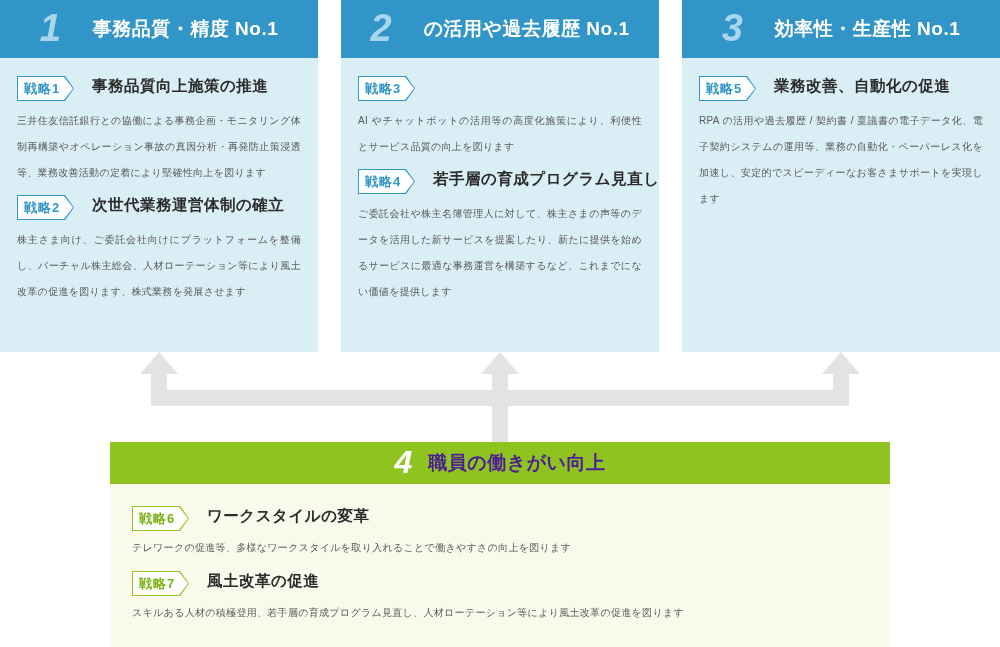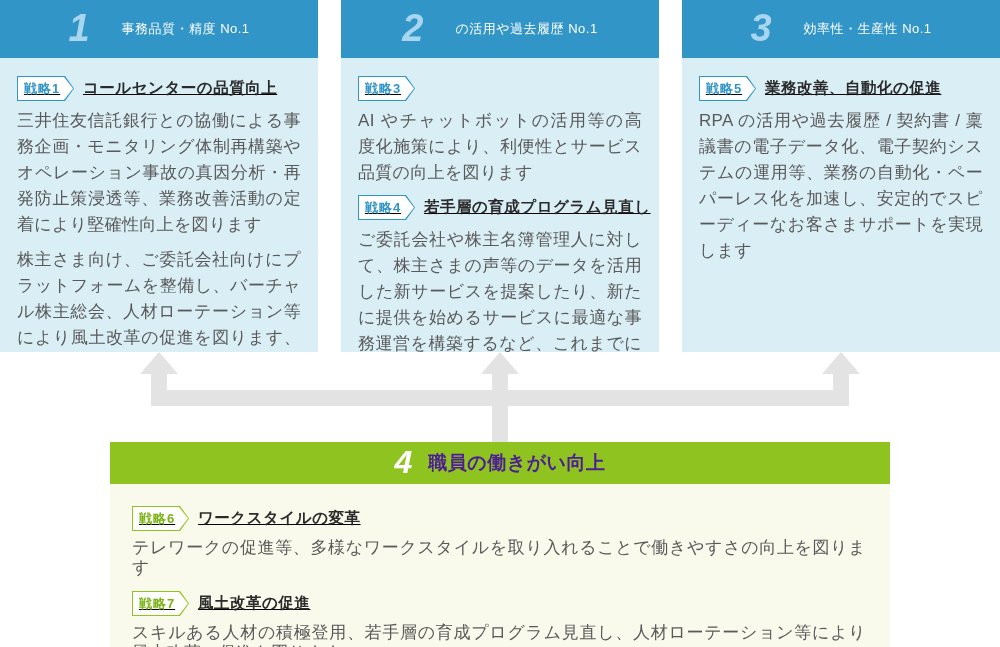--- a/index.html
+++ b/index.html
@@ -39,39 +39,38 @@
   .col-number {
     font-style: italic;
     font-weight: 700;
     font-size: 38px;
     line-height: 1;
     color: #a7d6ee;
     transform: translateY(-1px);
   }
   .col-title {
     color: #ffffff;
-    font-weight: 400;
-    font-size: 13px;
+    font-weight: 700;
+    font-size: 19px;
     letter-spacing: 0.5px;
     margin-left: 16px;
   }
   .col-body {
     flex: 1;
     background: #daeef6;
     padding: 18px 17px 10px 17px;
     overflow: hidden;
   }
 
   
   .strategy-head {
     display: flex;
-    align-items: center;
-    gap: 9px;
+    align-items: flex-start;
+    gap: 18px;
     margin-bottom: 7px;
-    text-decoration: underline;
   }
   .badge {
     position: relative;
     display: inline-flex;
     align-items: center;
     justify-content: center;
     height: 25px;
     min-width: 57px;
     padding: 0 13px 0 6px;
     flex: 0 0 auto;
@@ -98,21 +97,21 @@
   .badge.green > span { color: #7ab317; }
 
   .strategy-heading {
     font-size: 15.5px;
     font-weight: 700;
     color: #2b2b2b;
     letter-spacing: 0.5px;
     white-space: nowrap;
   }
   .strategy-body {
-    font-size: 17px;
+    font-size: 10px;
     line-height: 26px;
     color: #595959;
     letter-spacing: 0.3px;
     text-align: justify;
     margin-bottom: 9px;
   }
 
   
   .arrows {
     position: absolute;
@@ -197,25 +196,31 @@
       <header class="col-header">
         <span class="col-number">1</span>
         <span class="col-title">事務品質・精度 No.1</span>
       </header>
       <div class="col-body">
         <div class="strategy">
           <div class="strategy-head">
             <span class="badge">
                 <span>戦略1</span>
               </span>
-            <span class="strategy-heading">コールセンターの品質向上</span>
+            <span class="strategy-heading">事務品質向上施策の推進</span>
           </div>
           <p class="strategy-body">三井住友信託銀行との協働による事務企画・モニタリング体制再構築やオペレーション事故の真因分析・再発防止策浸透等、業務改善活動の定着により堅確性向上を図ります</p>
         </div>
         <div class="strategy">
+          <div class="strategy-head">
+            <span class="badge">
+                <span>戦略2</span>
+              </span>
+            <span class="strategy-heading">次世代業務運営体制の確立</span>
+          </div>
           <p class="strategy-body">株主さま向け、ご委託会社向けにプラットフォームを整備し、バーチャル株主総会、人材ローテーション等により風土改革の促進を図ります、株式業務を発展させます</p>
         </div>
       </div>
     </section>
 
     <section class="col">
       <header class="col-header">
         <span class="col-number">2</span>
         <span class="col-title">の活用や過去履歴 No.1</span>
       </header>

